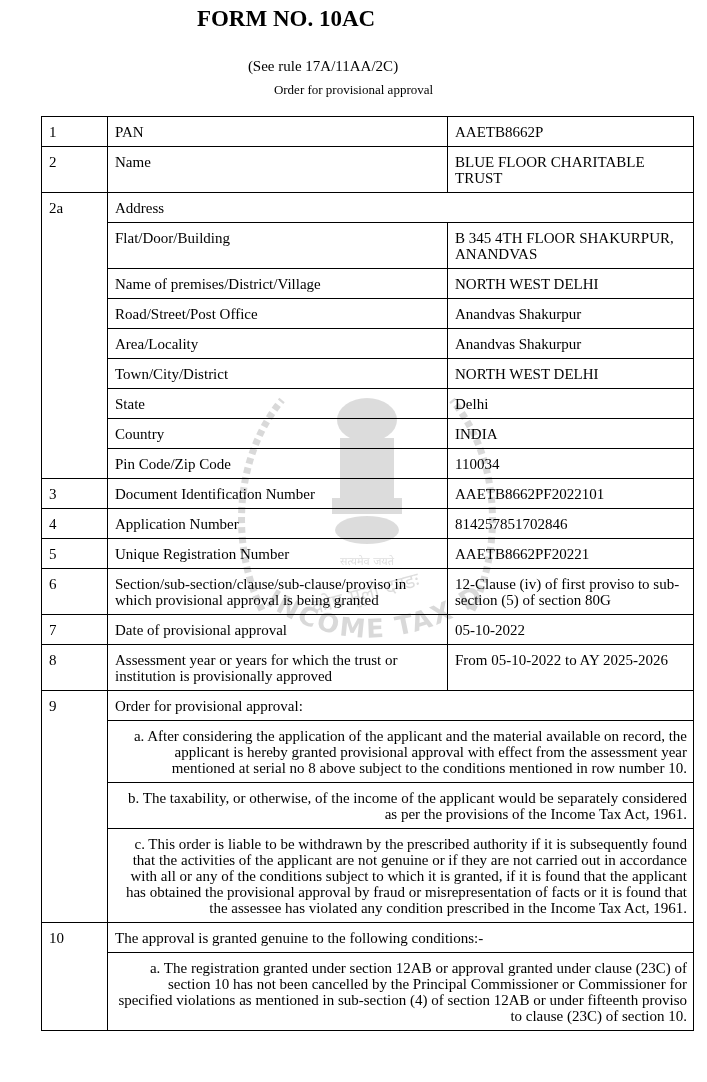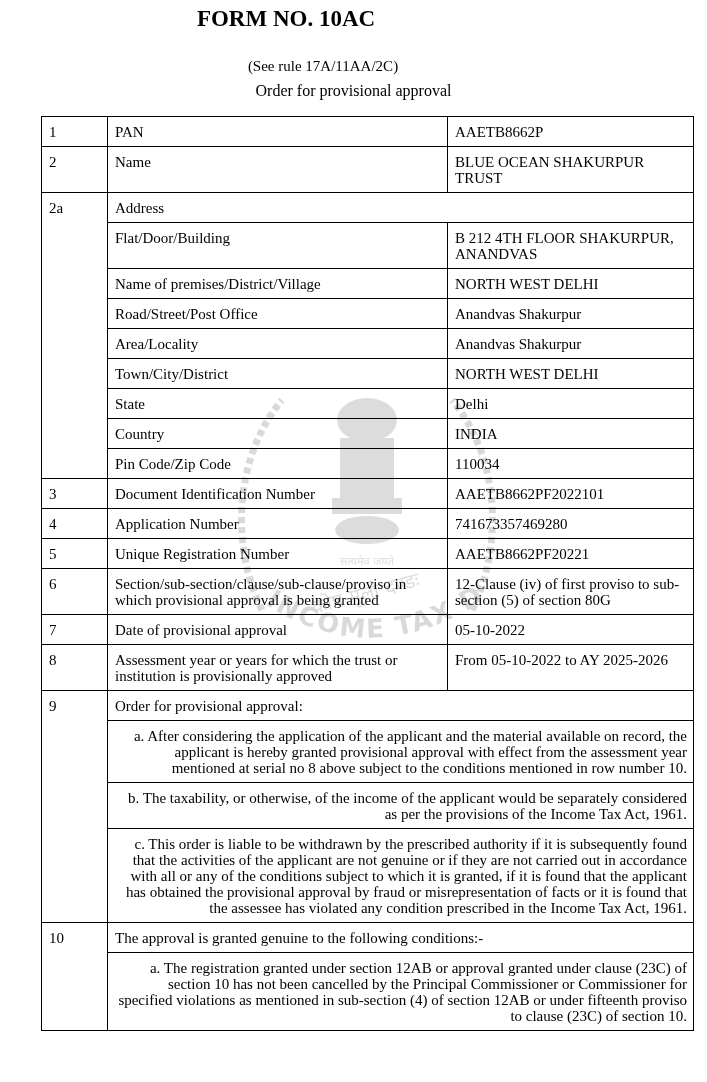--- a/index.html
+++ b/index.html
@@ -9,21 +9,21 @@
       color: #000;
     }
     .title {
       position: absolute; left: 0; top: 6px; width: 572px; text-align: center;
       font-size: 23px; font-weight: bold; letter-spacing: 0px;
     }
     .subtitle1 {
       position: absolute; left: 0; top: 58px; width: 646px; text-align: center; font-size: 15px;
     }
     .subtitle2 {
-      position: absolute; left: 0; top: 82px; width: 707px; text-align: center; font-size: 16px;
+      position: absolute; left: 0; top: 82px; width: 707px; text-align: center; font-size: 13px;
     }
     .watermark {
       position: absolute; left: 222px; top: 350px; width: 290px; height: 330px;
       pointer-events: none; opacity: 0.22;
     }
     table.form {
       position: absolute; left: 41px; top: 116px; width: 652px;
       border-collapse: collapse; table-layout: fixed;
       font-size: 15px; line-height: 16px;
     }
@@ -69,30 +69,30 @@
 
   <tbody>
       <tr>
     <td class="sl">1</td>
     <td>PAN</td>
     <td>AAETB8662P</td>
   </tr>
   <tr>
     <td class="sl">2</td>
     <td>Name</td>
-    <td>BLUE OCEAN SHAKURPUR TRUST</td>
+    <td>BLUE FLOOR CHARITABLE TRUST</td>
   </tr>
 
   <tr>
     <td class="sl" rowspan="9">2a</td>
     <td colspan="2">Address</td>
   </tr>
   <tr>
     <td>Flat/Door/Building</td>
-    <td>B 212 4TH FLOOR SHAKURPUR, ANANDVAS</td>
+    <td>B 345 4TH FLOOR SHAKURPUR, ANANDVAS</td>
   </tr>
   <tr>
     <td>Name of premises/District/Village</td>
     <td>NORTH WEST DELHI</td>
   </tr>
   <tr>
     <td>Road/Street/Post Office</td>
     <td>Anandvas Shakurpur</td>
   </tr>
   <tr>
@@ -117,21 +117,21 @@
   </tr>
 
   <tr>
     <td class="sl">3</td>
     <td>Document Identification Number</td>
     <td>AAETB8662PF2022101</td>
   </tr>
   <tr>
     <td class="sl">4</td>
     <td>Application Number</td>
-    <td>741673357469280</td>
+    <td>814257851702846</td>
   </tr>
   <tr>
     <td class="sl">5</td>
     <td>Unique Registration Number</td>
     <td>AAETB8662PF20221</td>
   </tr>
   <tr>
     <td class="sl">6</td>
     <td>Section/sub-section/clause/sub-clause/proviso in which provisional approval is being granted</td>
     <td>12-Clause (iv) of first proviso to sub-section (5) of section 80G</td>

